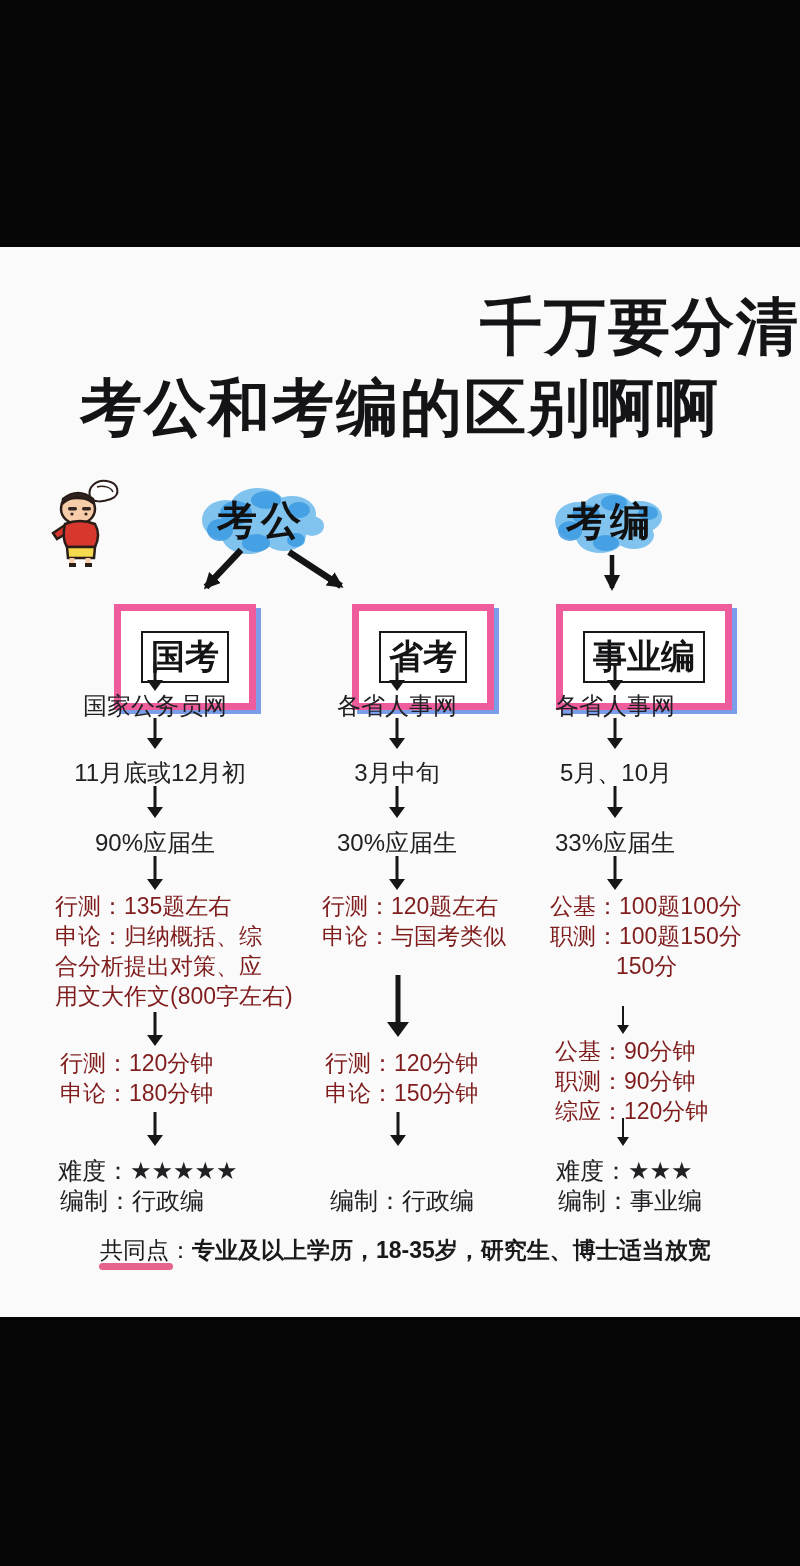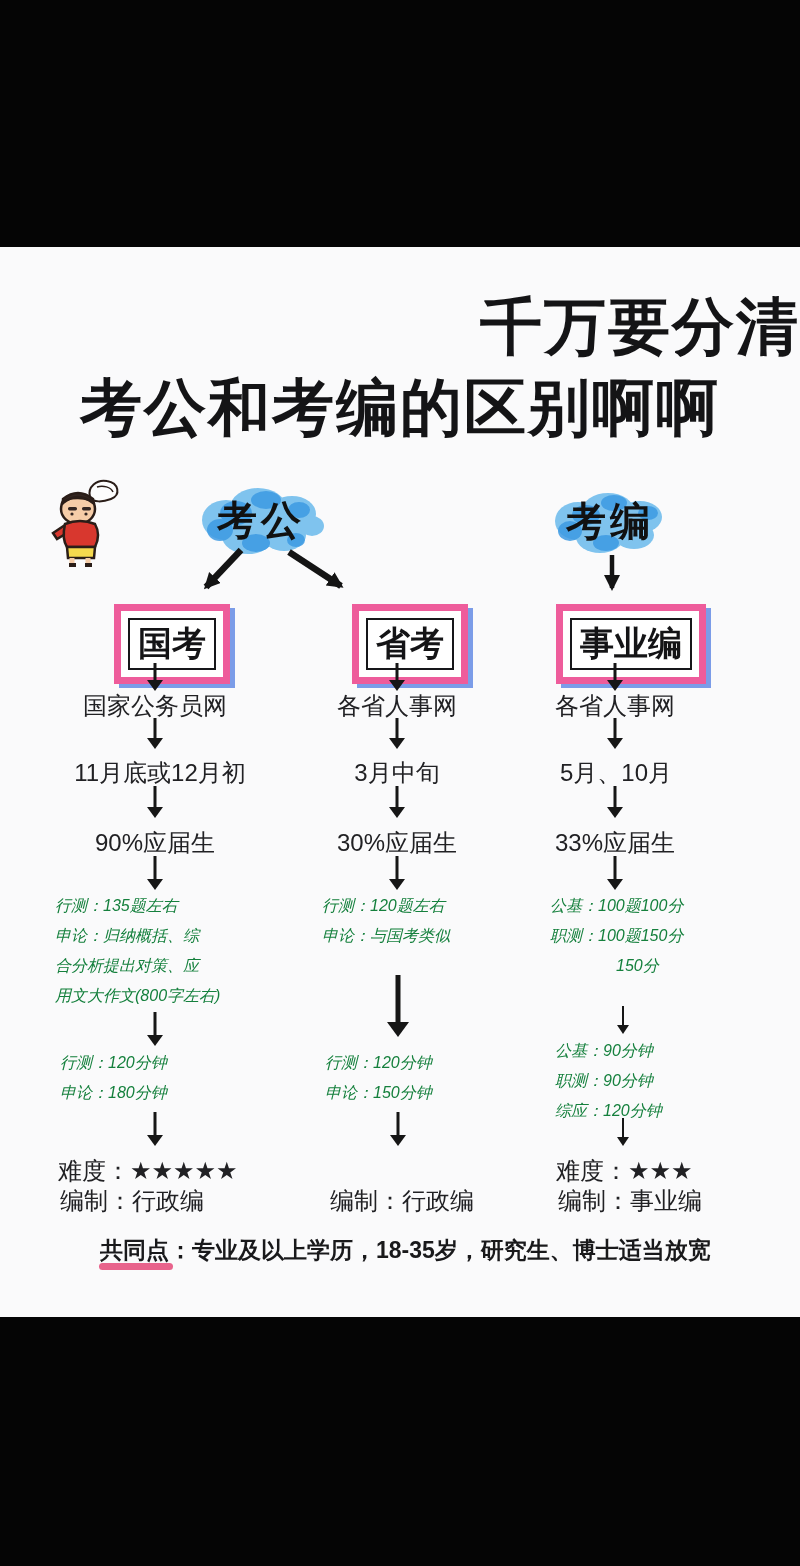--- a/index.html
+++ b/index.html
@@ -17,45 +17,45 @@
 
   .cloud{position:absolute;}
   .cloud svg{position:absolute;left:0;top:0;}
   .cloud .label{position:absolute;left:0;top:0;width:100%;height:100%;display:flex;
                 align-items:center;justify-content:center;font-size:40px;font-weight:800;
                 color:#111;letter-spacing:4px;}
 
   .connectors{position:absolute;left:0;top:0;pointer-events:none;}
 
   .fancy-box{position:absolute;background:#fff;border:7px solid #ee5c9b;
-             box-shadow:5px 4px 0 #7b9ce8;padding:7px;}
+             box-shadow:5px 4px 0 #7b9ce8;padding:20px;}
   .fancy-box .inner{display:block;border:2px solid #17171a;padding:1px 8px;
                     font-size:34px;font-weight:700;white-space:nowrap;color:#141416;}
 
   .ctext{position:absolute;transform:translateX(-50%);white-space:nowrap;
          font-size:24px;font-weight:500;color:#212124;}
   .ltext{position:absolute;white-space:nowrap;font-size:24px;font-weight:500;color:#212124;margin-top:8px;}
-  .block{position:absolute;font-size:16px;font-weight:500;line-height:30px;color:#15803d;
-         white-space:nowrap;font-style:italic;}
+  .block{position:absolute;font-size:23px;font-weight:500;line-height:30px;color:#7f1d1d;
+         white-space:nowrap;}
   .block .indent{padding-left:66px;}
 
   .varrow{position:absolute;transform:translateX(-50%);width:20px;}
   .varrow .shaft{position:absolute;left:50%;transform:translateX(-50%);top:0;bottom:9px;
                  width:3px;background:#161616;}
   .varrow .head{position:absolute;bottom:0;left:50%;transform:translateX(-50%);width:0;height:0;
                 border-left:8px solid transparent;border-right:8px solid transparent;
                 border-top:11px solid #161616;}
   .varrow.big .shaft{width:5px;bottom:13px;}
   .varrow.big .head{border-left-width:11px;border-right-width:11px;border-top-width:15px;}
   .varrow.thin .shaft{width:2px;bottom:8px;}
   .varrow.thin .head{border-left-width:6px;border-right-width:6px;border-top-width:9px;}
 
   .footer-line{position:absolute;left:100px;top:988px;font-size:23px;font-weight:600;
                white-space:nowrap;color:#19191b;}
-  .footer-line .hl{font-weight:700;}
+  .footer-line .hl{font-weight:400;}
   .footer-underline{position:absolute;left:99px;top:1016px;width:74px;height:7px;
                     background:#e8638c;border-radius:4px;}
 </style>
 </head>
 <body>
 
 <div class="canvas">
   <div class="bar top"></div>
 
   <div class="content">

